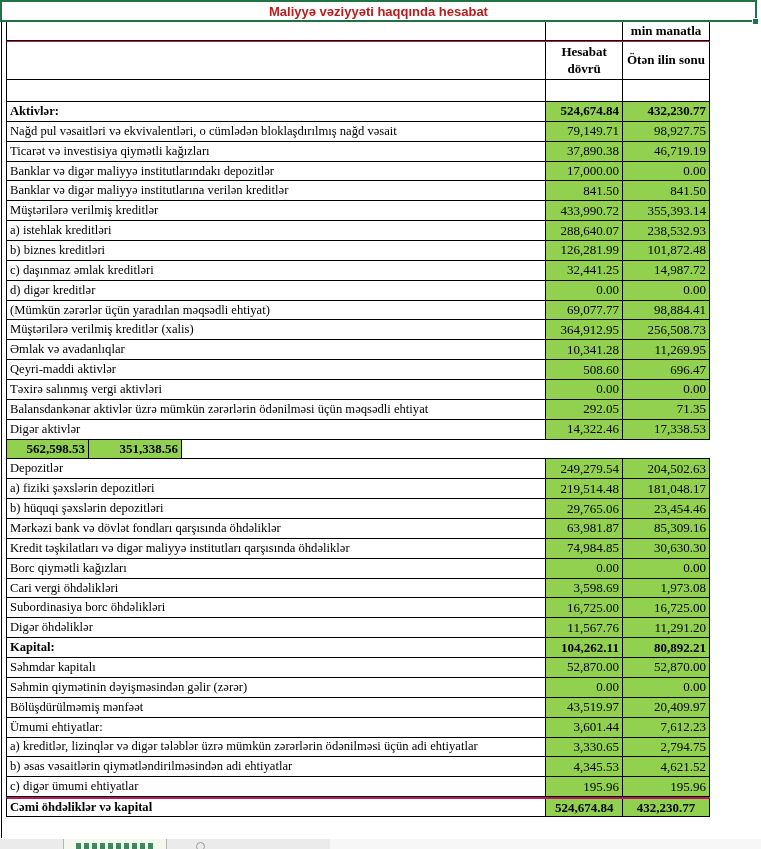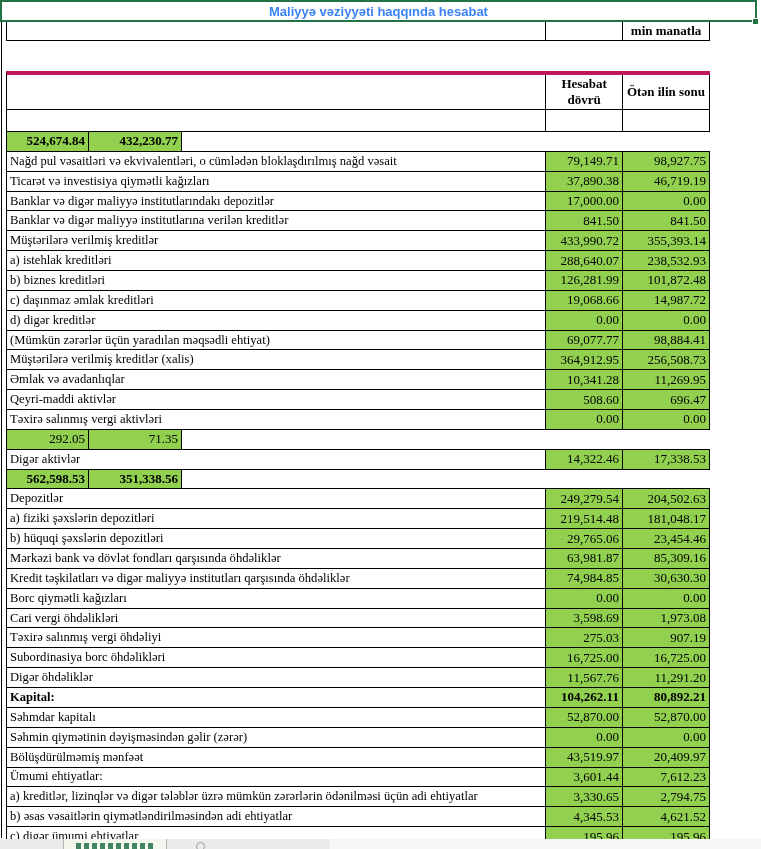--- a/index.html
+++ b/index.html
@@ -10,21 +10,21 @@
     -webkit-font-smoothing:antialiased;
   }
   
   .title-row{
     position:absolute;left:0;top:0;width:757px;height:22px;
     box-sizing:border-box;border:2px solid #217346;background:#fff;
     display:flex;align-items:center;justify-content:center;
   }
   .title-row .title-text{
     font-family:"Liberation Sans", sans-serif;
-    font-weight:bold;font-size:13px;color:#3b82f6;white-space:nowrap;
+    font-weight:bold;font-size:13px;color:#b91c1c;white-space:nowrap;
   }
   .fill-handle{
     position:absolute;left:752px;top:18px;width:7px;height:7px;
     background:#217346;border:1px solid #fff;box-sizing:border-box;
   }
   
   .left-gridline{
     position:absolute;left:1px;top:22px;width:1px;height:816px;background:#000;
   }
   
@@ -42,21 +42,21 @@
     font-size:13px;color:#000;background:#fff;
   }
   .c-label{width:577px;padding-left:3px;white-space:nowrap;}
   .c-v1{width:82px;justify-content:flex-end;padding-right:3px;}
   .c-v2{width:93px;justify-content:flex-end;padding-right:3px;}
   
   .unit-row{height:19px;}
   .unit-row .cell{font-weight:bold;}
   .unit-row .c-v2{justify-content:center;padding-right:0;}
   
-  .hdr-row{height:39px;border-top:4px solid #be185d;margin-top:30px;}
+  .hdr-row{height:39px;border-top:1px solid #be185d;}
   .hdr-row .cell{
     font-weight:bold;justify-content:center;text-align:center;
     padding:0;line-height:1.25;white-space:normal;
   }
   
   .spacer-row{height:22px;}
   
   .data-row{height:19.865px;}
   .data-row .c-v1,.data-row .c-v2{background:#92D050;}
   .data-row.bold .cell{font-weight:bold;}
@@ -113,20 +113,21 @@
   </div>
 
   <div class="row spacer-row">
     <div class="cell c-label"></div>
     <div class="cell c-v1"></div>
     <div class="cell c-v2"></div>
   </div>
 
   <div id="table-body">
       <div class="row data-row bold">
+    <div class="cell c-label">Aktivlər:</div>
     <div class="cell c-v1">524,674.84</div>
     <div class="cell c-v2">432,230.77</div>
   </div>
       <div class="row data-row">
     <div class="cell c-label">Nağd pul vəsaitləri və  ekvivalentləri, o cümlədən bloklaşdırılmış nağd vəsait</div>
     <div class="cell c-v1">79,149.71</div>
     <div class="cell c-v2">98,927.75</div>
   </div>
       <div class="row data-row">
     <div class="cell c-label">Ticarət və investisiya qiymətli kağızları</div>
@@ -153,21 +154,21 @@
     <div class="cell c-v1">288,640.07</div>
     <div class="cell c-v2">238,532.93</div>
   </div>
       <div class="row data-row">
     <div class="cell c-label">b) biznes kreditləri</div>
     <div class="cell c-v1">126,281.99</div>
     <div class="cell c-v2">101,872.48</div>
   </div>
       <div class="row data-row">
     <div class="cell c-label">c) daşınmaz əmlak kreditləri</div>
-    <div class="cell c-v1">19,068.66</div>
+    <div class="cell c-v1">32,441.25</div>
     <div class="cell c-v2">14,987.72</div>
   </div>
       <div class="row data-row">
     <div class="cell c-label">d) digər kreditlər</div>
     <div class="cell c-v1">0.00</div>
     <div class="cell c-v2">0.00</div>
   </div>
       <div class="row data-row">
     <div class="cell c-label">(Mümkün zərərlər üçün yaradılan məqsədli ehtiyat)</div>
     <div class="cell c-v1">69,077.77</div>
@@ -187,20 +188,21 @@
     <div class="cell c-label">Qeyri-maddi aktivlər</div>
     <div class="cell c-v1">508.60</div>
     <div class="cell c-v2">696.47</div>
   </div>
       <div class="row data-row">
     <div class="cell c-label">Təxirə salınmış vergi aktivləri</div>
     <div class="cell c-v1">0.00</div>
     <div class="cell c-v2">0.00</div>
   </div>
       <div class="row data-row">
+    <div class="cell c-label">Balansdankənar aktivlər üzrə mümkün zərərlərin ödənilməsi üçün məqsədli ehtiyat</div>
     <div class="cell c-v1">292.05</div>
     <div class="cell c-v2">71.35</div>
   </div>
       <div class="row data-row">
     <div class="cell c-label">Digər aktivlər</div>
     <div class="cell c-v1">14,322.46</div>
     <div class="cell c-v2">17,338.53</div>
   </div>
       <div class="row data-row bold">
     <div class="cell c-v1">562,598.53</div>
@@ -233,25 +235,20 @@
   </div>
       <div class="row data-row">
     <div class="cell c-label">Borc qiymətli kağızları</div>
     <div class="cell c-v1">0.00</div>
     <div class="cell c-v2">0.00</div>
   </div>
       <div class="row data-row">
     <div class="cell c-label">Cari vergi öhdəlikləri</div>
     <div class="cell c-v1">3,598.69</div>
     <div class="cell c-v2">1,973.08</div>
-  </div>
-      <div class="row data-row">
-    <div class="cell c-label">Təxirə salınmış vergi öhdəliyi</div>
-    <div class="cell c-v1">275.03</div>
-    <div class="cell c-v2">907.19</div>
   </div>
       <div class="row data-row">
     <div class="cell c-label">Subordinasiya borc öhdəlikləri</div>
     <div class="cell c-v1">16,725.00</div>
     <div class="cell c-v2">16,725.00</div>
   </div>
       <div class="row data-row">
     <div class="cell c-label">Digər öhdəliklər</div>
     <div class="cell c-v1">11,567.76</div>
     <div class="cell c-v2">11,291.20</div>

